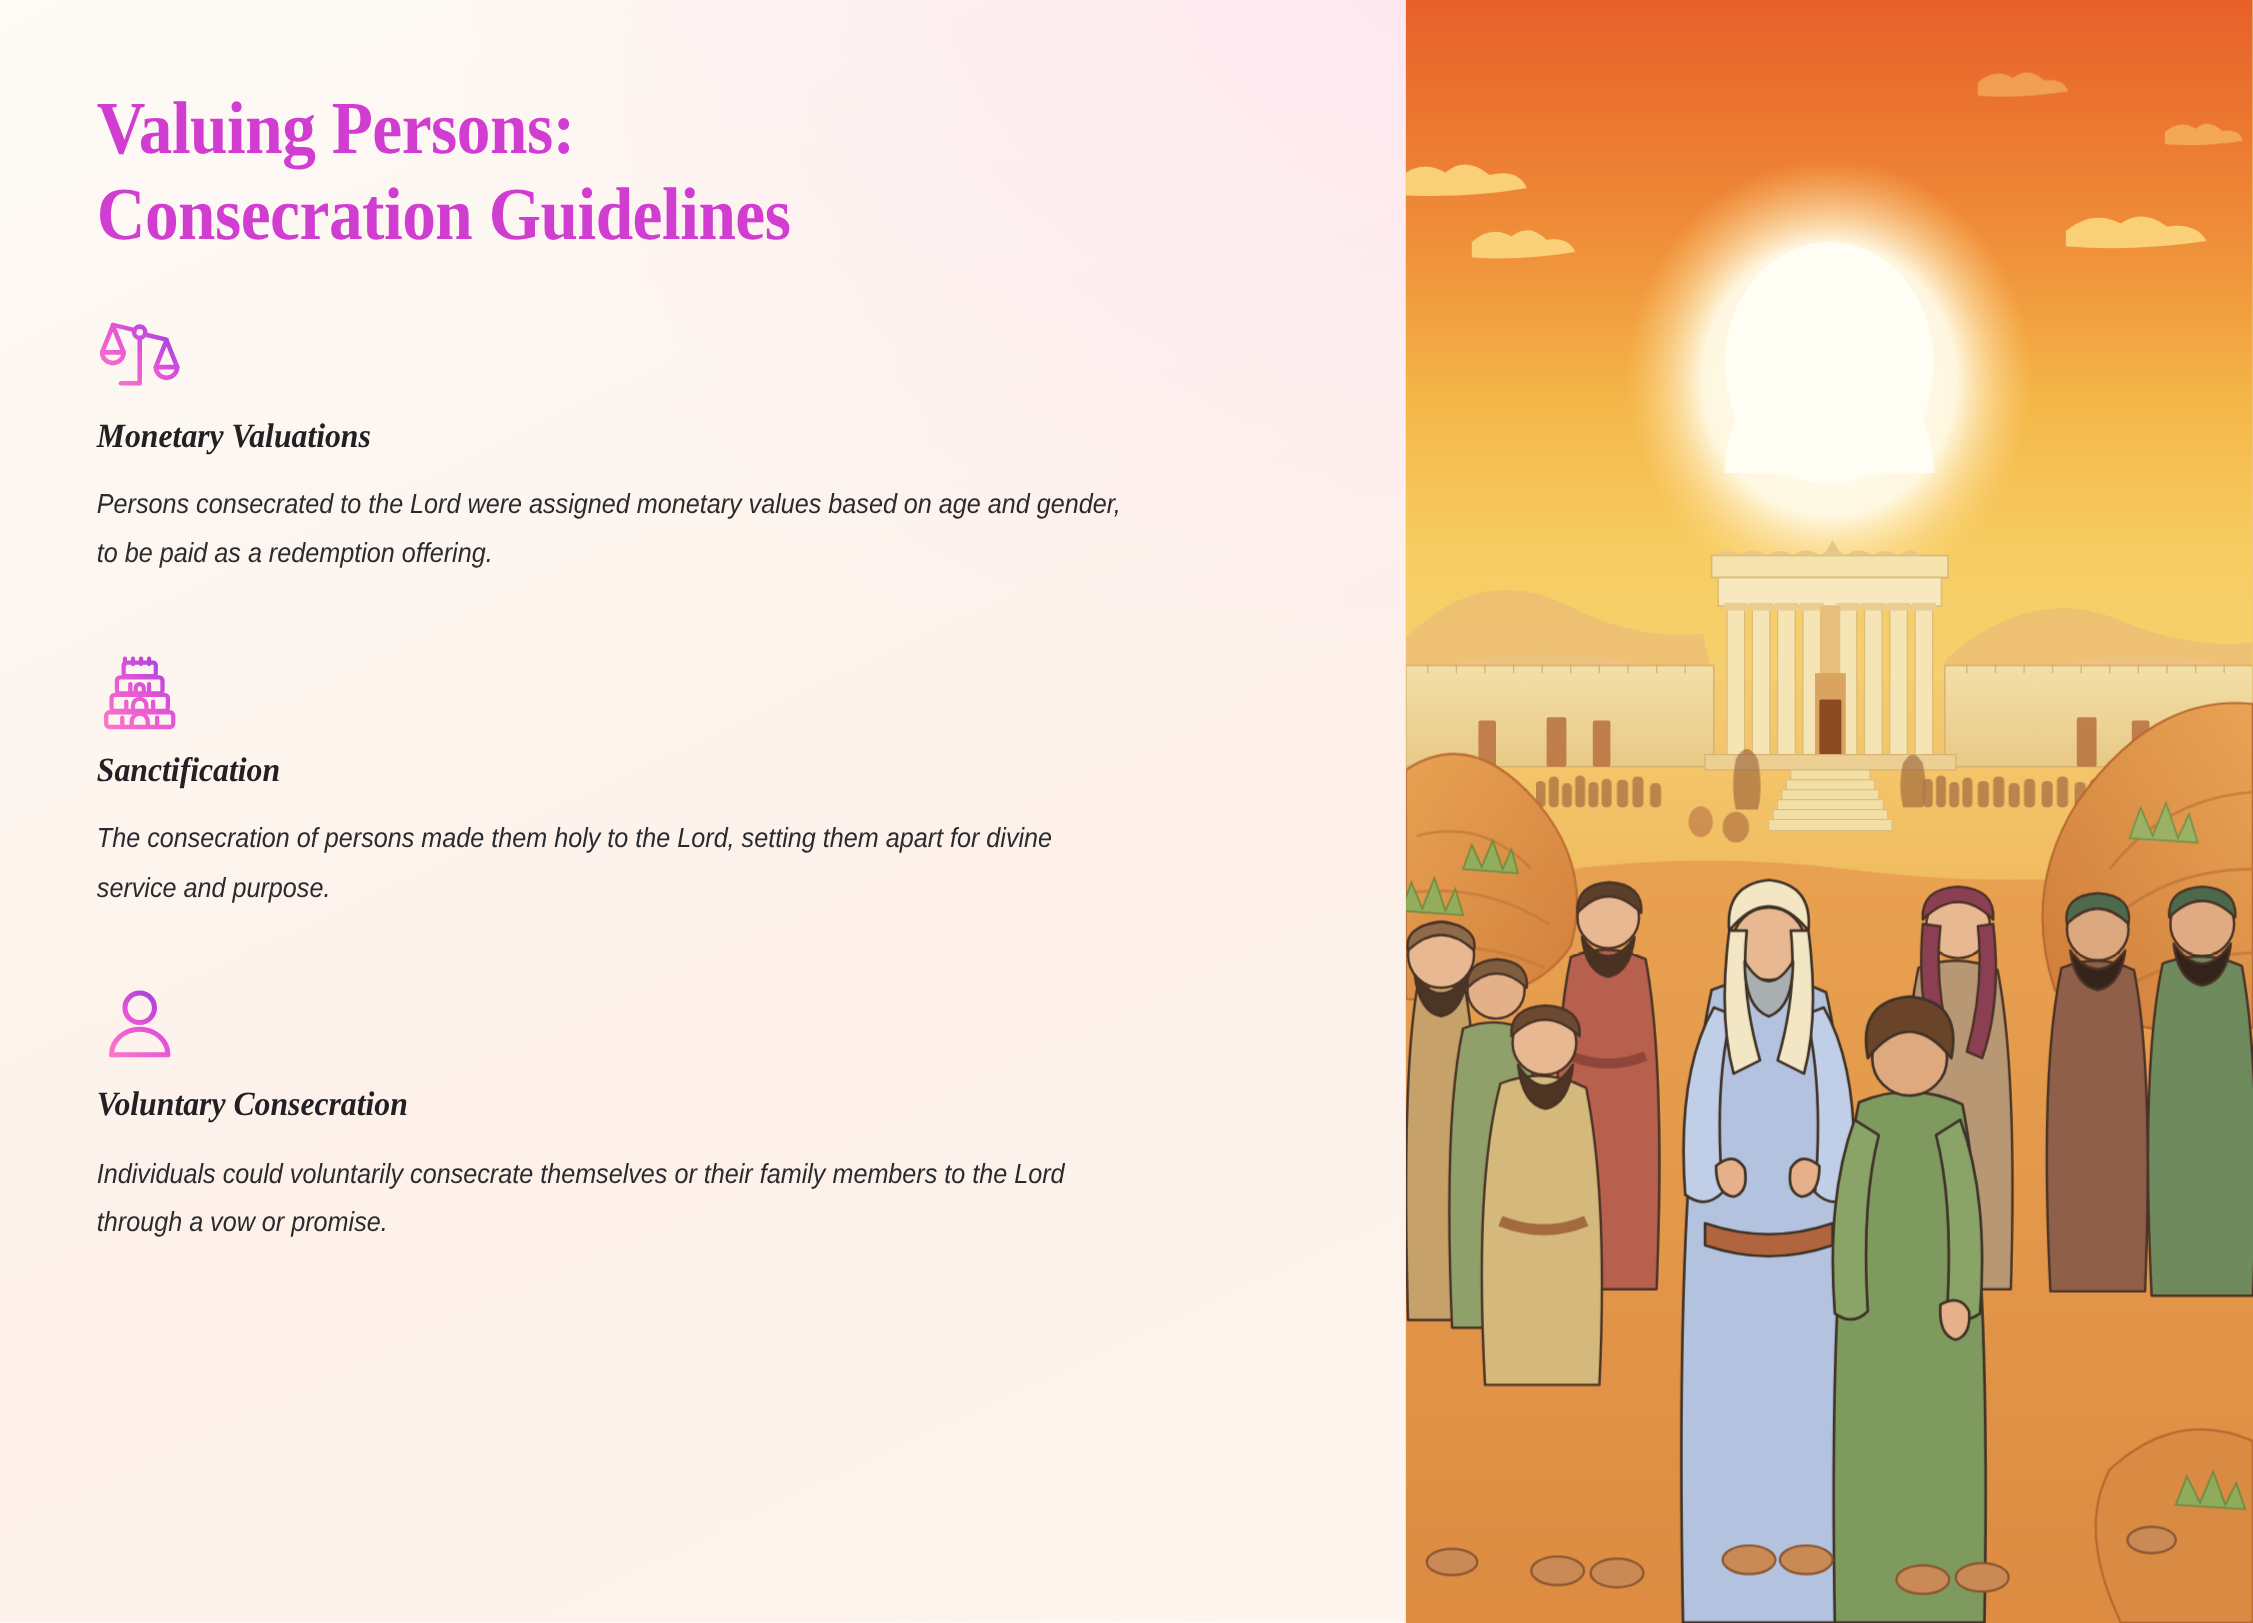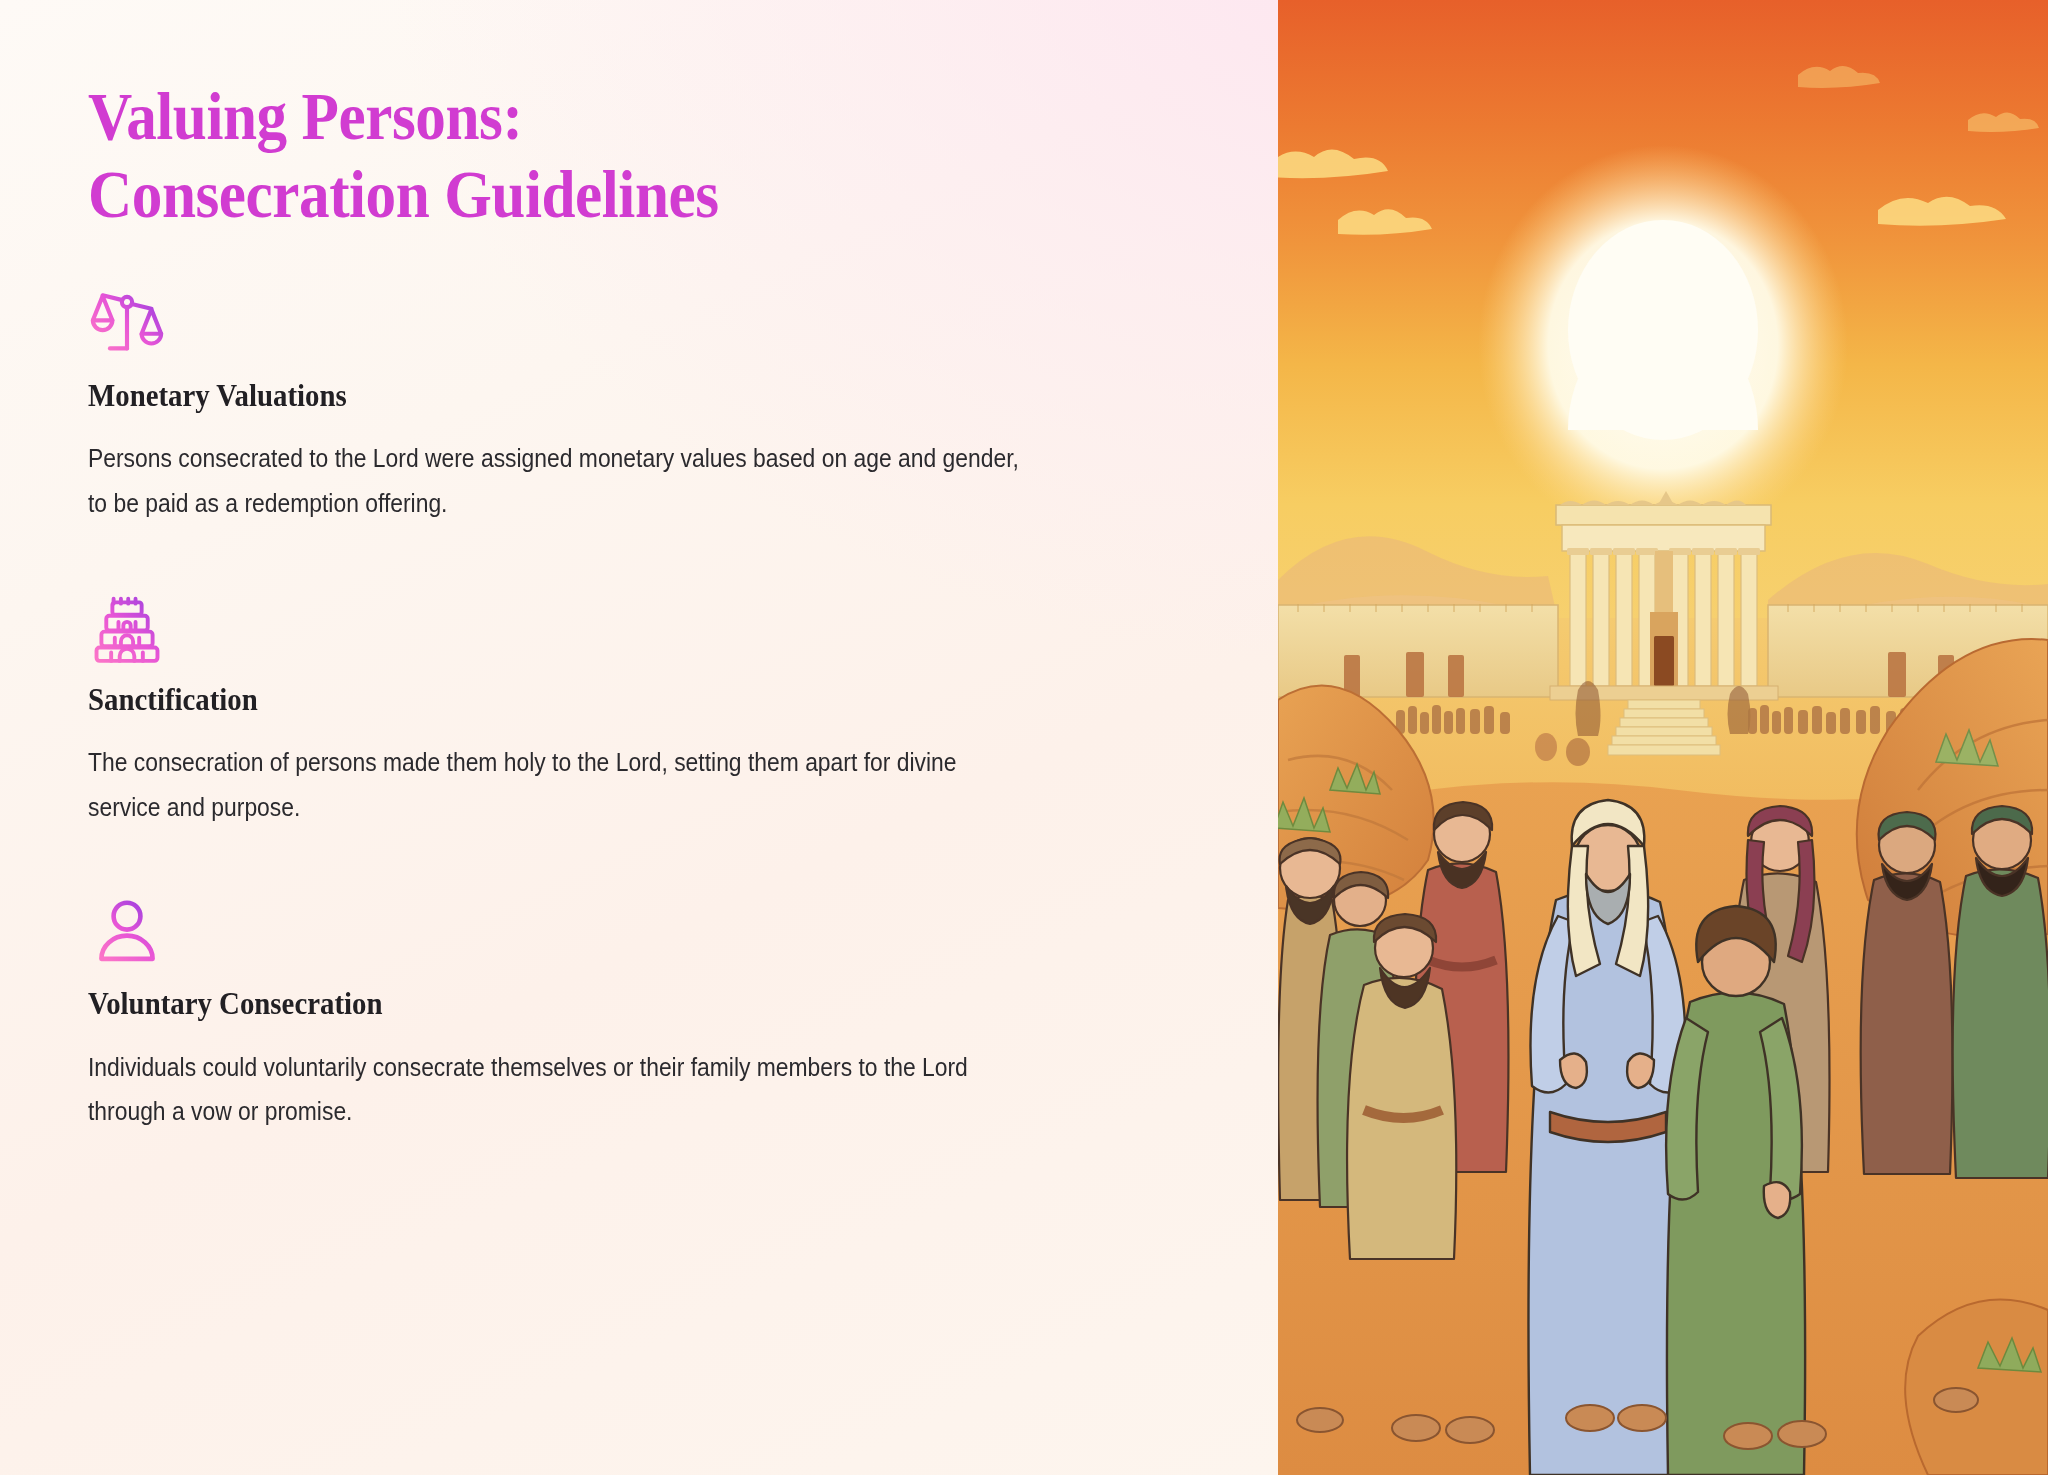--- a/index.html
+++ b/index.html
@@ -45,20 +45,21 @@
     transform: scaleX(0.9);
     transform-origin: left center;
   }
 
   .sections {
     margin-top: 52px;
   }
 
   .section {
     margin-bottom: 52px;
+    font-style: italic;
   }
   .section:last-child { margin-bottom: 0; }
 
   .section-icon {
     width: 78px;
     height: 78px;
     display: block;
     margin-bottom: 14px;
   }
   .section-icon svg { width: 100%; height: 100%; display:block; }

